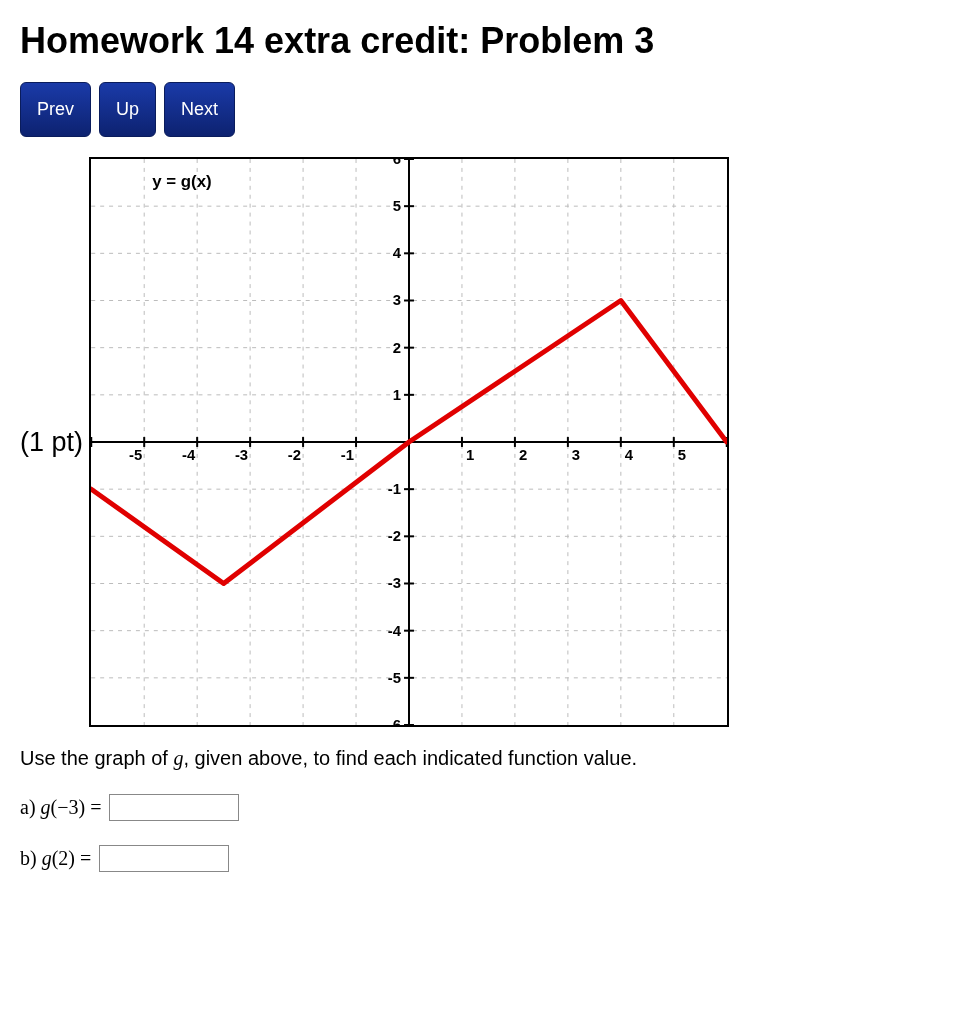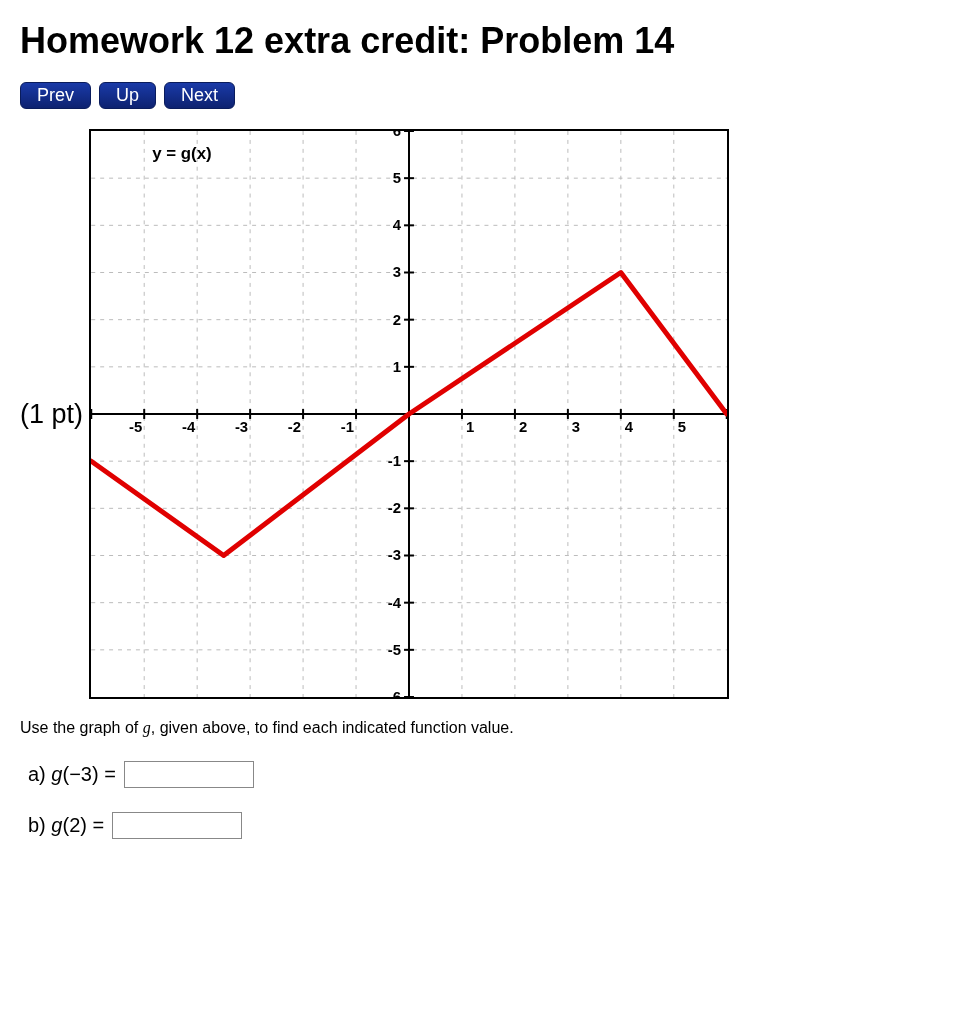--- a/index.html
+++ b/index.html
@@ -19,21 +19,21 @@
     display: flex;
     gap: 8px;
     margin-bottom: 20px;
   }
   .nav-btn {
     background: #102a8a;
     background: linear-gradient(#1a3aa8, #0d2270);
     color: #fff;
     border: 1px solid #0a1c5c;
     border-radius: 6px;
-    padding: 2px 16px;
+    padding: 16px 16px;
     font-size: 18px;
     cursor: pointer;
   }
   .problem-wrap {
     display: flex;
     align-items: center;
     gap: 6px;
     margin-bottom: 20px;
   }
   .points {
@@ -46,47 +46,46 @@
     height: 570px;
     background: #fff;
     position: relative;
   }
   .graph-box svg {
     display: block;
     width: 100%;
     height: 100%;
   }
   .instruction {
-    font-size: 16px;
+    font-size: 20px;
     margin: 18px 0 24px 0;
   }
   .instruction .mathit { font-style: italic; font-family: 'Times New Roman', serif; }
   .answer-row {
     display: flex;
     align-items: center;
     gap: 8px;
     margin-bottom: 24px;
     font-size: 20px;
   }
   .answer-row .label-math {
-    font-family: Liberation Sans, sans-serif;
-    margin-left: 8px;
+    font-family: Liberation Serif, serif;
   }
   .answer-row .label-math .fn { font-style: italic; }
   .answer-row input {
     font-size: 18px;
     padding: 2px 4px;
     width: 130px;
     border: 1px solid #888;
   }
 </style>
 </head>
 <body>
 
-<h1>Homework 12 extra credit: Problem 14</h1>
+<h1>Homework 14 extra credit: Problem 3</h1>
 
 <div class="nav-row">
   <button class="nav-btn">Prev</button>
   <button class="nav-btn">Up</button>
   <button class="nav-btn">Next</button>
 </div>
 
 <div class="problem-wrap">
   <span class="points">(1 pt)</span>
   <div class="graph-box">

